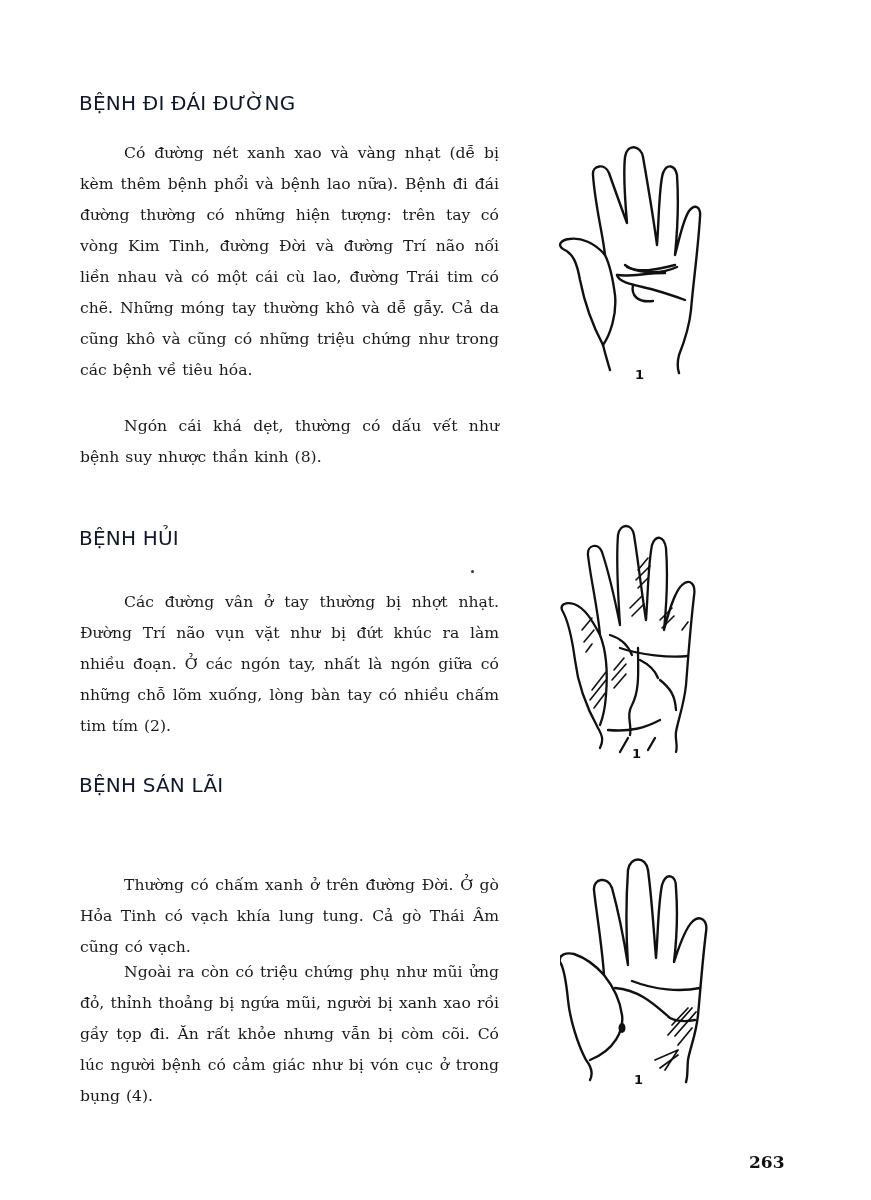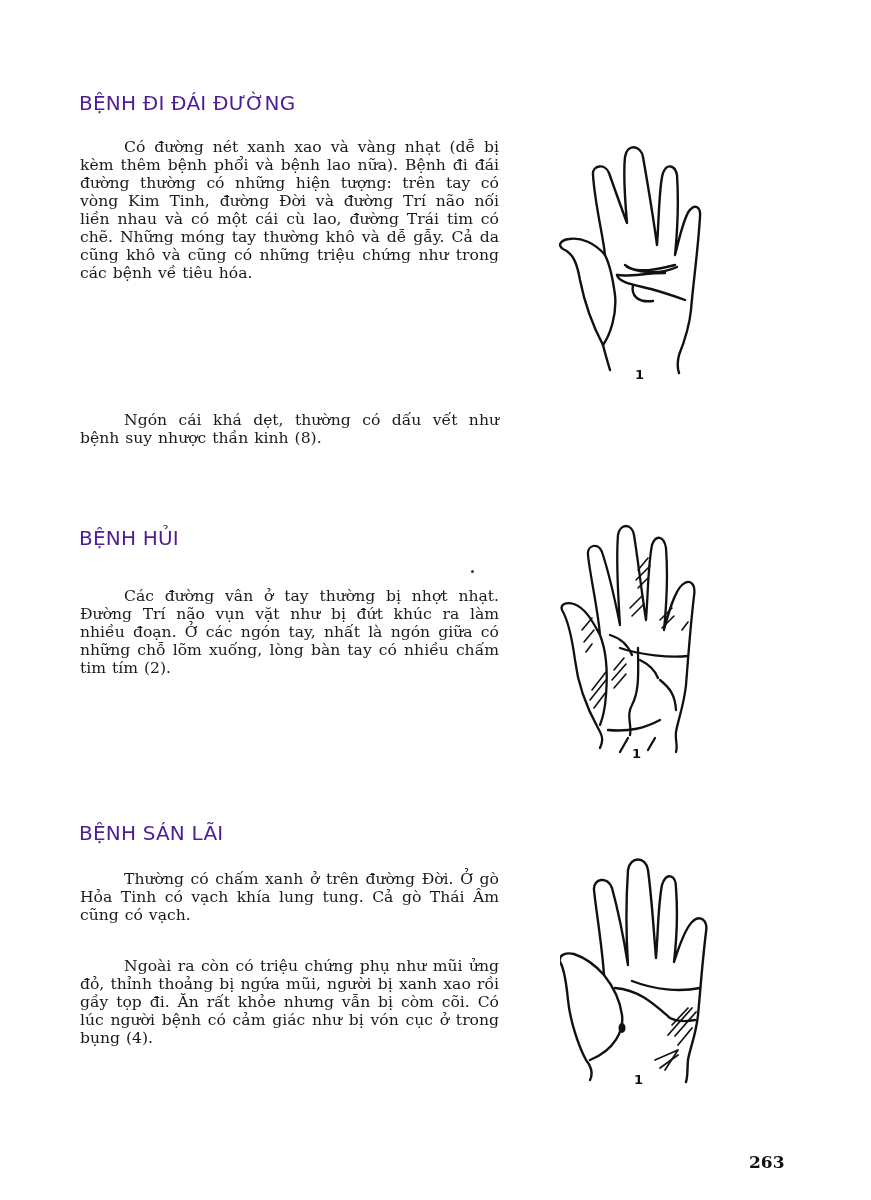--- a/index.html
+++ b/index.html
@@ -1,26 +1,26 @@
 <!DOCTYPE html>
 <html><head>
   <meta charset="utf-8">
   <style>
     html, body { margin: 0; padding: 0; background: #ffffff; }
     body { width: 871px; height: 1200px; position: relative; overflow: hidden; color: #111; }
     .heading {
       position: absolute; left: 79px;
       font-family: "DejaVu Sans", sans-serif;
-      font-size: 20px; letter-spacing: 0.2px; color: #4c1d95; font-weight: normal;
+      font-size: 20px; letter-spacing: 0.2px; color: #0f172a; font-weight: normal;
       margin: 0;
     }
     .para {
       position: absolute; left: 80px; width: 419px;
       font-family: "DejaVu Serif", serif;
-      font-size: 15.6px; line-height: 18px;
+      font-size: 15.6px; line-height: 31px;
       text-align: justify; text-indent: 44px; margin: 0; color: #1a1a1a;
       word-spacing: 1px;
     }
     .figure { position: absolute; }
     .figure svg { display: block; }
     .fig-label {
       position: absolute; font-family: "DejaVu Sans", sans-serif;
       font-weight: bold; font-size: 13px; color: #111;
     }
     .page-number {
@@ -92,21 +92,21 @@
         <path d="M34 188 L46 172"></path>
       <path d="M54 150 L64 138"></path>
         <path d="M52 160 L66 144"></path>
         <path d="M54 168 L66 154"></path>
       <path d="M122 110 L128 102"></path>
     </g>
   </svg>
   <span class="fig-label" style="left:72px; top:226px;">1</span>
 </div>
 
-<h2 class="heading" style="top:821px;">BỆNH SÁN LÃI</h2>
+<h2 class="heading" style="top:773px;">BỆNH SÁN LÃI</h2>
 <p class="para" style="top:870px;">Thường có chấm xanh ở trên đường Đời. Ở gò Hỏa Tinh có vạch khía lung tung. Cả gò Thái Âm cũng có vạch.</p>
 <p class="para" style="top:957px;">Ngoài ra còn có triệu chứng phụ như mũi ửng đỏ, thỉnh thoảng bị ngứa mũi, người bị xanh xao rồi gầy tọp đi. Ăn rất khỏe nhưng vẫn bị còm cõi. Có lúc người bệnh có cảm giác như bị vón cục ở trong bụng (4).</p>
 
 <div class="figure" style="left:560px; top:850px;">
   <svg width="160" height="240" viewBox="0 0 160 240" fill="none" stroke="#111" stroke-width="2.4" stroke-linecap="round" stroke-linejoin="round">
 
     <path d="M30 230 C34 222 30 215 26 210 C18 195 10 170 8 150 C6 130 4 118 0 112 C-2 105 6 102 14 104 C26 108 36 116 44 125 C42 95 36 60 34 40 C33 28 48 26 52 38 C58 60 64 90 68 115 C66 85 66 50 68 20 C70 6 86 6 88 20 C92 50 94 85 96 108 C98 85 98 55 102 35 C106 22 116 24 116 38 C118 65 116 95 114 112 C118 100 124 80 132 72 C140 64 148 70 146 82 C142 115 140 145 138 165 C136 185 130 198 128 210 C127 220 128 226 126 232"></path>
 
     <path d="M44 125 C52 135 60 150 62 165 C64 180 55 200 30 210"></path>
 

